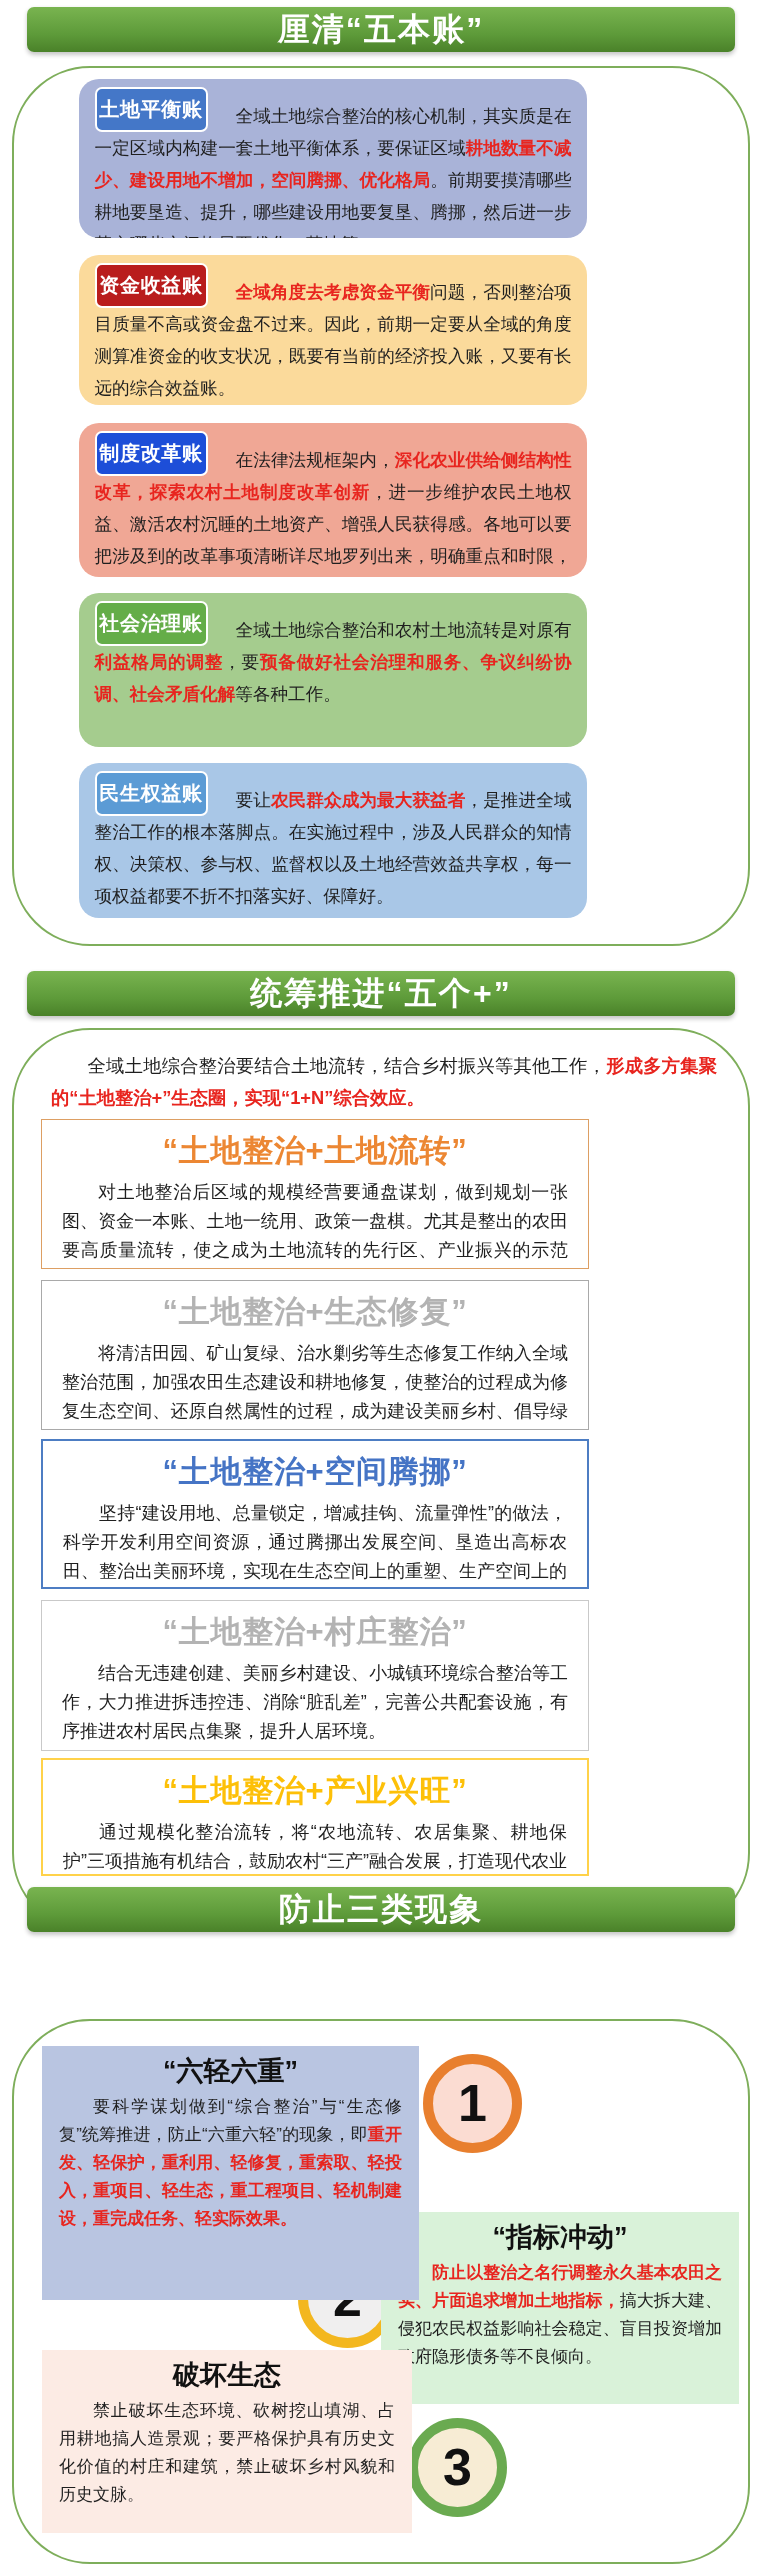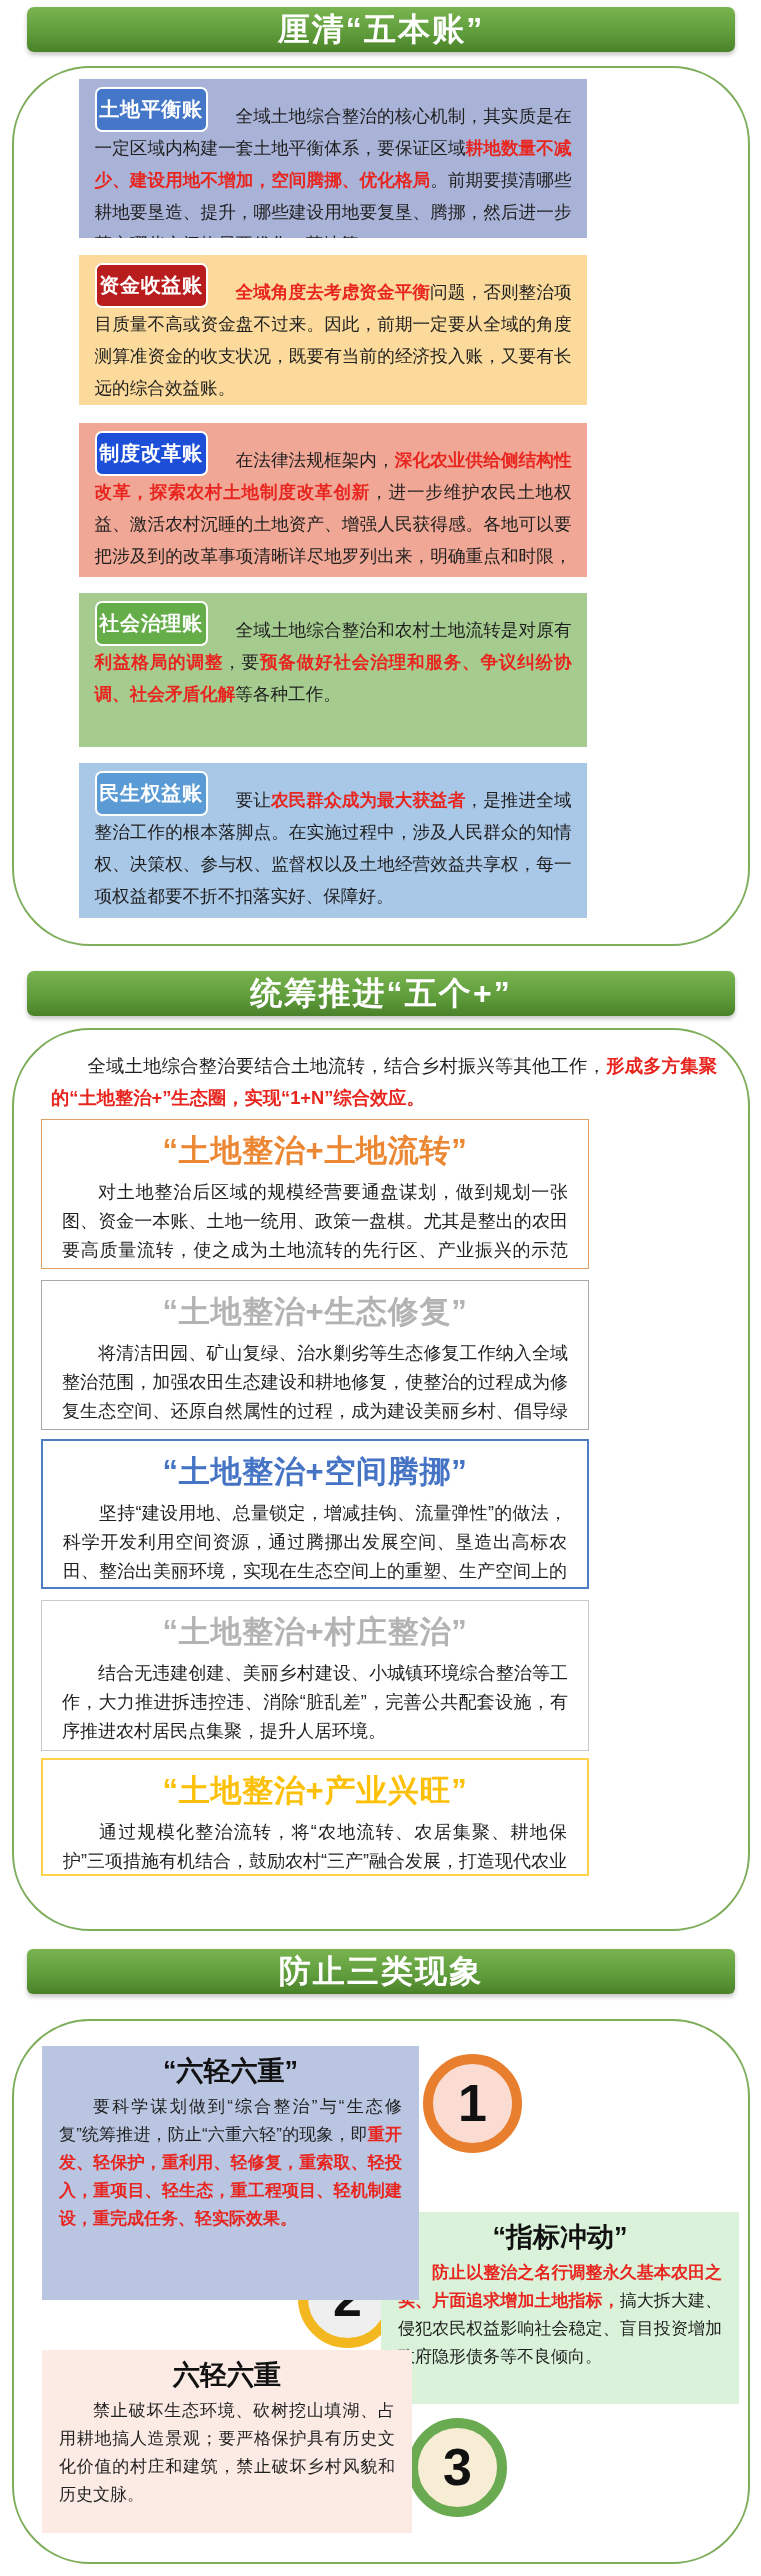--- a/index.html
+++ b/index.html
@@ -13,21 +13,21 @@
     background:linear-gradient(180deg,#79b450 0%,#5d9a39 62%,#4a8129 100%);
     color:#fff;font-size:32px;font-weight:bold;text-align:center;line-height:45px;
     letter-spacing:2.1px;box-shadow:0 2.8px 4.2px rgba(0,0,0,.22);
   }
   .frame{
     position:absolute;left:12px;width:738px;border:2.1px solid #7eae5b;border-radius:78px;
     background:#fff;box-sizing:border-box;z-index:0;
   }
   
   .acct{
-    position:absolute;left:79px;width:508px;border-radius:0;overflow:hidden;z-index:2;
+    position:absolute;left:79px;width:508px;border-radius:20px;overflow:hidden;z-index:2;
   }
   .badge{
     position:absolute;top:7.8px;left:15.5px;width:113px;height:45px;box-sizing:border-box;
     border:2.1px solid #fff;border-radius:7px;color:#fff;font-weight:bold;font-size:20px;
     text-align:center;line-height:41px;letter-spacing:0.7px;
   }
   .acct-text{
     margin:0;padding:21px 15.5px 0 15.5px;text-indent:141px;font-size:17.6px;line-height:32px;
     text-align:justify;
   }
@@ -128,35 +128,35 @@
 <div class="plusbox s2b4" style="border-color: rgb(201, 201, 201);">
   <div class="plus-title" style="color: rgb(179, 179, 179);">“土地整治+村庄整治”</div>
   <p class="plus-text">结合无违建创建、美丽乡村建设、小城镇环境综合整治等工作，大力推进拆违控违、消除“脏乱差”，完善公共配套设施，有序推进农村居民点集聚，提升人居环境。</p>
 </div>
 
 <div class="plusbox thick s2b5" style="border-color: rgb(255, 210, 74);">
   <div class="plus-title" style="color: rgb(253, 192, 8);">“土地整治+产业兴旺”</div>
   <p class="plus-text">通过规模化整治流转，将“农地流转、农居集聚、耕地保护”三项措施有机结合，鼓励农村“三产”融合发展，打造现代农业产业园区，促进农村产业兴旺。</p>
 </div>
 
-<div class="bar" style="top:1949px;border-radius:6px;">防止三类现象</div>
+<div class="bar" style="top:1887px;">防止三类现象</div>
 
 <div class="frame" style="top:2019px;height:545px;"></div>
 
 <div class="numcircle nc1" style="border-color: rgb(232, 127, 46); background: rgb(251, 220, 210);">1</div>
 <div class="numcircle nc2" style="border-color: rgb(243, 183, 31); background: rgb(240, 239, 239);">2</div>
 <div class="numcircle nc3" style="border-color: rgb(106, 170, 80); background: rgb(247, 236, 212);">3</div>
 
 <div class="warnbox s3b2" style="background: rgb(217, 242, 217);">
   <div class="warn-title">“指标冲动”</div>
   <p class="warn-text"><span class="seg-r">防止以整治之名行调整永久基本农田之实、片面追求增加土地指标，</span><span class="seg-k">搞大拆大建、侵犯农民权益影响社会稳定、盲目投资增加政府隐形债务等不良倾向。</span></p>
 </div>
 
 <div class="warnbox s3b1" style="background: rgb(185, 197, 225);">
   <div class="warn-title">“六轻六重”</div>
   <p class="warn-text"><span class="seg-k">要科学谋划做到“综合整治”与“生态修复”统筹推进，防止“六重六轻”的现象，即</span><span class="seg-r">重开发、轻保护，重利用、轻修复，重索取、轻投入，重项目、轻生态，重工程项目、轻机制建设，重完成任务、轻实际效果。</span></p>
 </div>
 
 <div class="warnbox s3b3" style="background: rgb(252, 235, 228);">
-  <div class="warn-title">六轻六重</div>
+  <div class="warn-title">破坏生态</div>
   <p class="warn-text"><span class="seg-k">禁止破坏生态环境、砍树挖山填湖、占用耕地搞人造景观；要严格保护具有历史文化价值的村庄和建筑，禁止破坏乡村风貌和历史文脉。</span></p>
 </div>
 
 
 </body></html>

